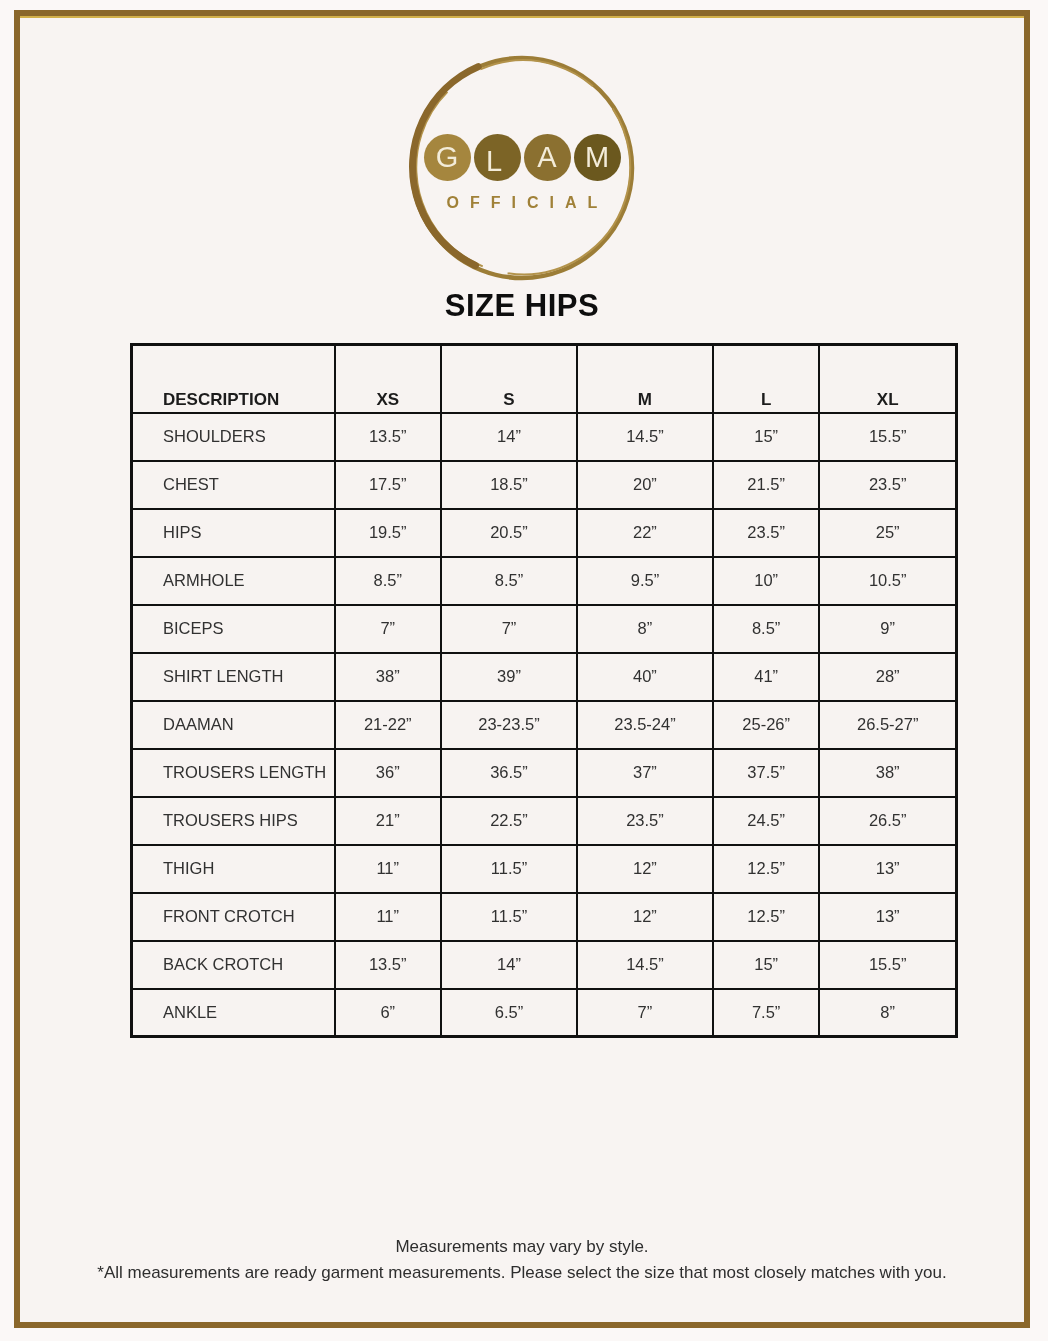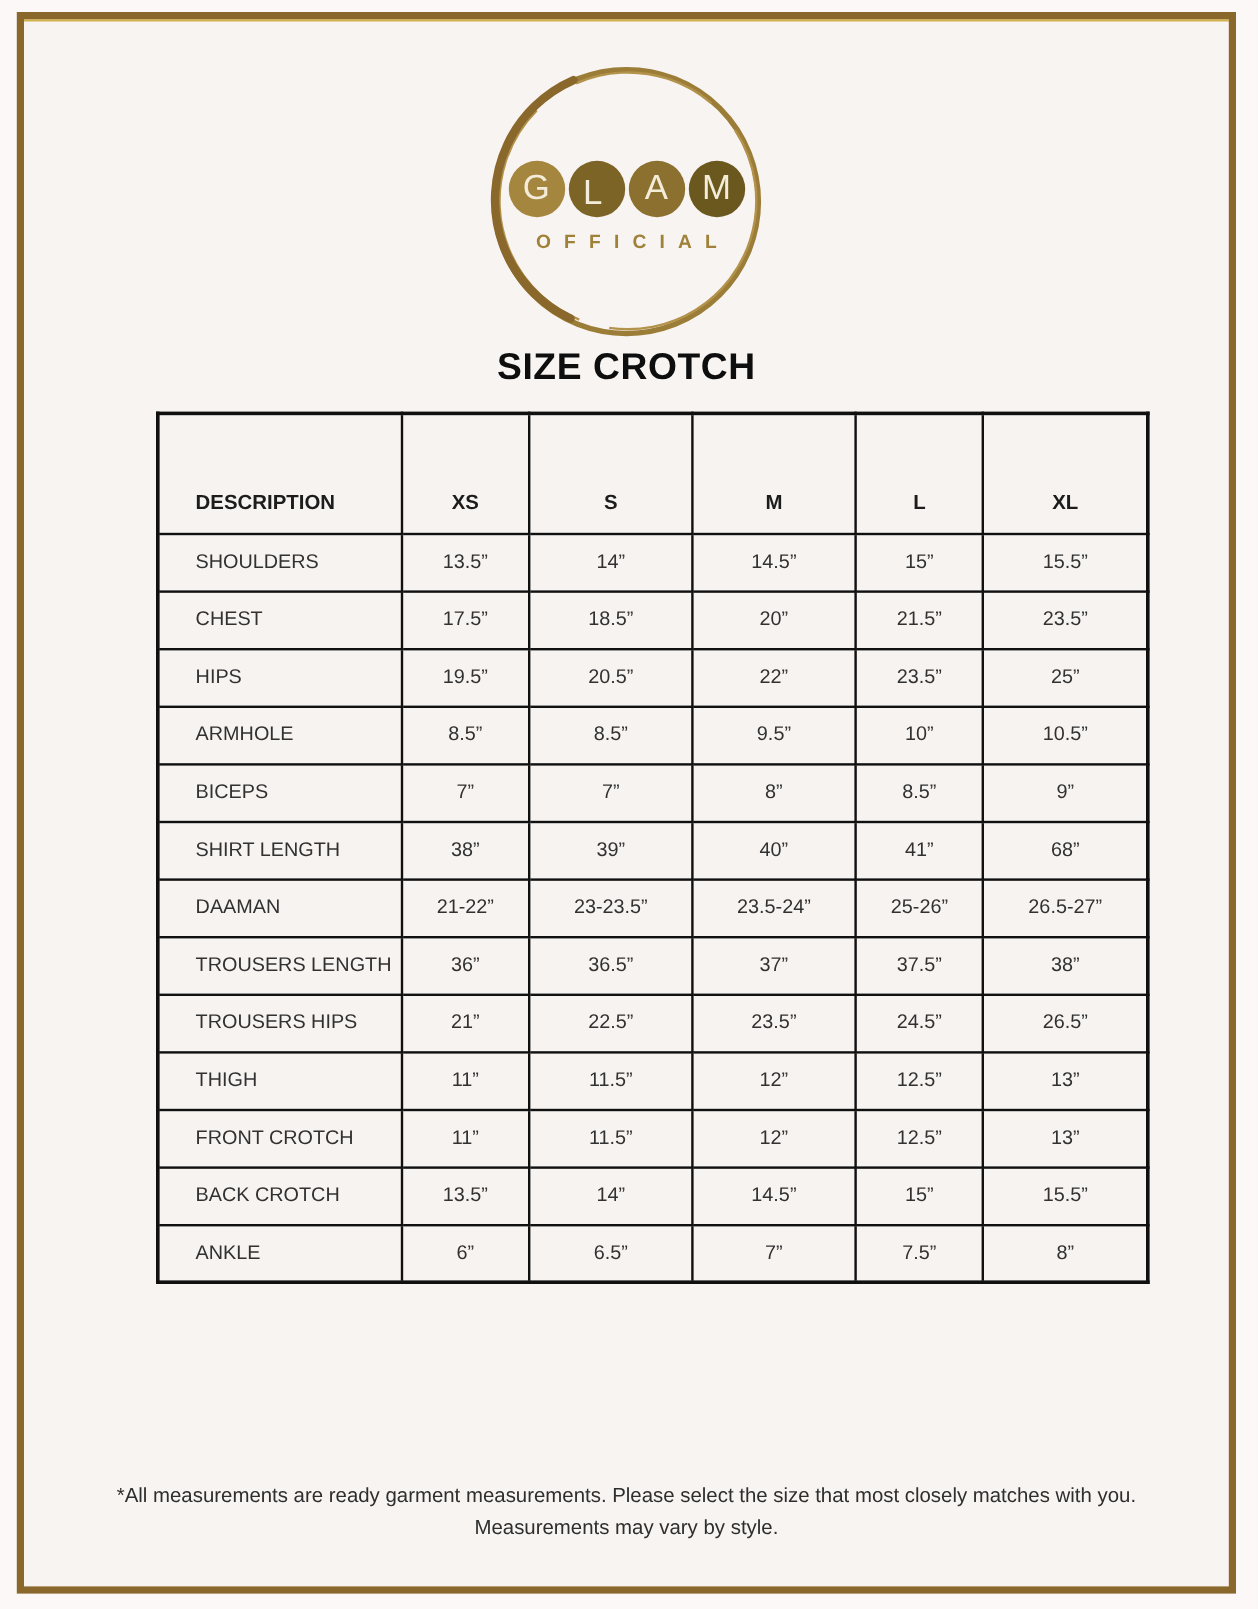--- a/index.html
+++ b/index.html
@@ -68,23 +68,23 @@
     top: 327px; left: 110px;
     width: 828px;
     border-collapse: collapse;
     background: #f7f3f1;
   }
   .size-table, .size-table th, .size-table td {
     border: 2.5px solid #101010;
   }
   .size-table { border-width: 3px; }
   .size-table th {
-    height: 100px;
+    height: 68px;
     vertical-align: bottom;
-    padding-bottom: 15px;
+    padding-bottom: 2px;
     font-size: 17px;
     font-weight: bold;
     color: #1c1c1c;
     text-align: center;
   }
   .size-table th.desc-col {
     text-align: left;
     padding-left: 30px;
     width: 203px;
   }
@@ -134,21 +134,21 @@
               <span>A</span>
             </div>
           <div class="glam-circle" style="background: rgb(107, 88, 30); color: rgb(243, 236, 217);">
               <span>M</span>
             </div>
         </div>
         <div class="logo-subtitle" style="color: rgb(160, 129, 56);">OFFICIAL</div>
       </div>
     </div>
 
-    <div class="page-title">SIZE CROTCH</div>
+    <div class="page-title">SIZE HIPS</div>
 
     <table class="size-table">
       <thead>
         <tr>
           <th class="desc-col">DESCRIPTION</th>
           <th>XS</th>
           <th>S</th>
           <th>M</th>
           <th>L</th>
           <th>XL</th>
@@ -194,21 +194,21 @@
             <td class="value-cell">8”</td>
             <td class="value-cell">8.5”</td>
             <td class="value-cell">9”</td>
           </tr>
           <tr>
             <td class="label-cell">SHIRT LENGTH</td>
             <td class="value-cell">38”</td>
             <td class="value-cell">39”</td>
             <td class="value-cell">40”</td>
             <td class="value-cell">41”</td>
-            <td class="value-cell">68”</td>
+            <td class="value-cell">28”</td>
           </tr>
           <tr>
             <td class="label-cell">DAAMAN</td>
             <td class="value-cell">21-22”</td>
             <td class="value-cell">23-23.5”</td>
             <td class="value-cell">23.5-24”</td>
             <td class="value-cell">25-26”</td>
             <td class="value-cell">26.5-27”</td>
           </tr>
           <tr>
@@ -256,18 +256,18 @@
             <td class="value-cell">6”</td>
             <td class="value-cell">6.5”</td>
             <td class="value-cell">7”</td>
             <td class="value-cell">7.5”</td>
             <td class="value-cell">8”</td>
           </tr>
         </tbody>
     </table>
 
     <div class="footer-note">
+      <div>Measurements may vary by style.</div>
       <div>*All measurements are ready garment measurements. Please select the size that most closely matches with you.</div>
-      <div>Measurements may vary by style.</div>
     </div>
 
   </div>
 </div>
 
 </body></html>

